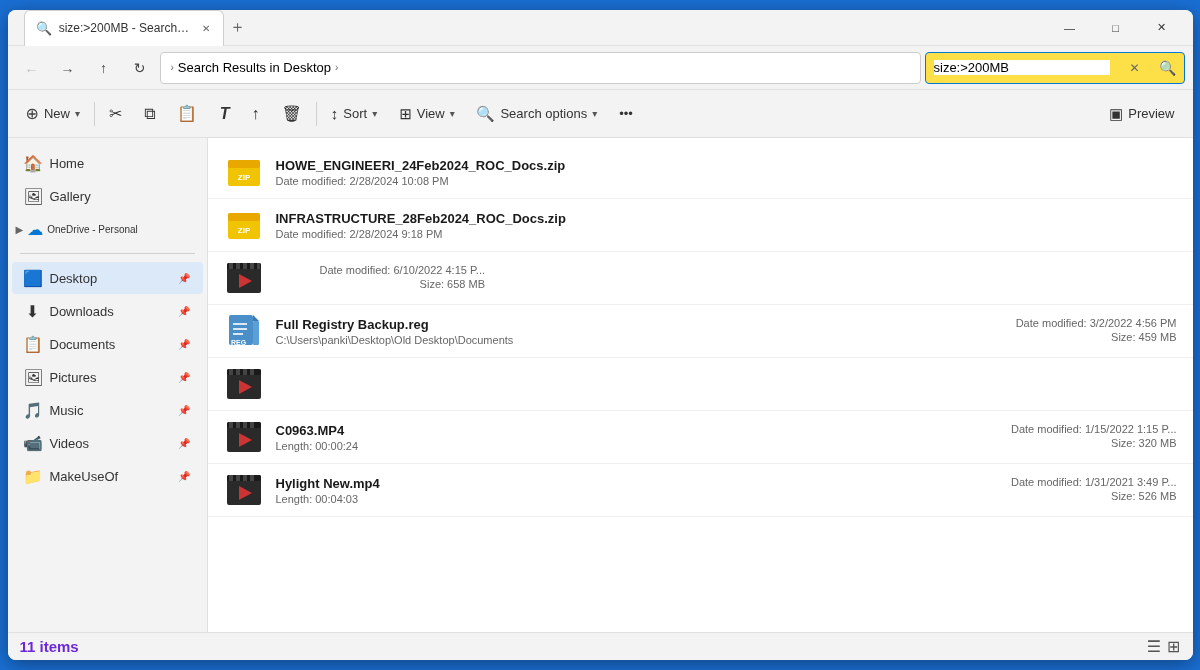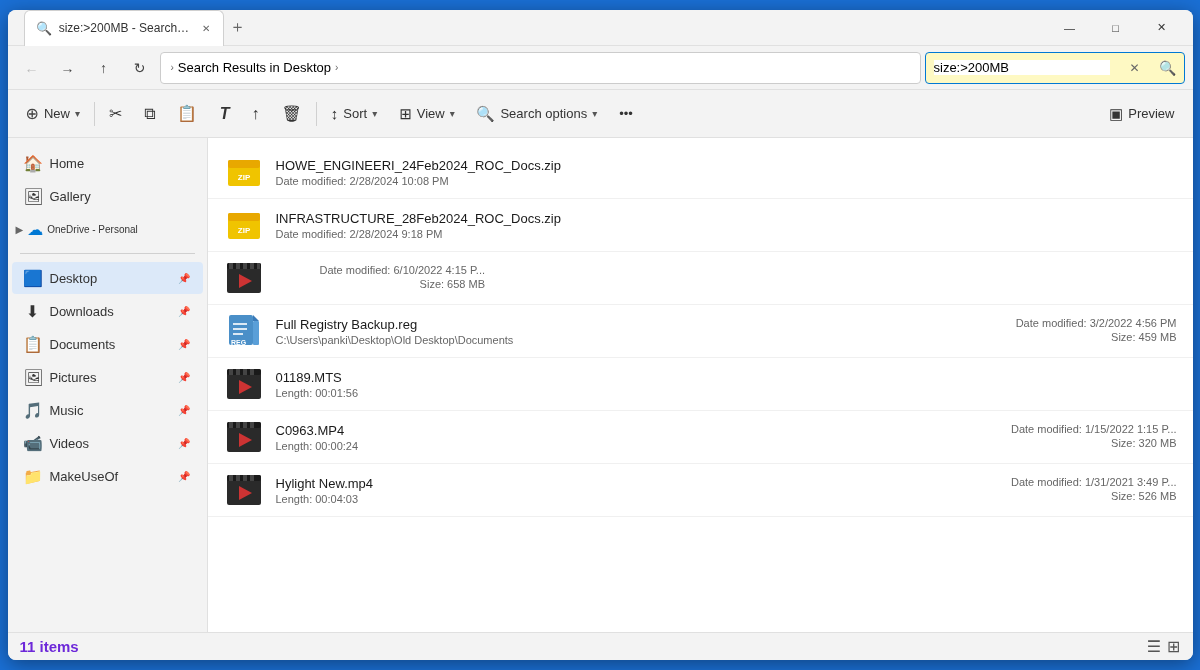--- a/index.html
+++ b/index.html
@@ -100,21 +100,21 @@
       display: flex;
       align-items: center;
       padding: 0 10px;
       font-size: 13px;
       gap: 4px;
     }
     .breadcrumb-chevron { color: #666; font-size: 10px; }
     .search-box {
       width: 260px;
       height: 32px;
-      background: #fef9c3;
+      background: #fde047;
       border: 1.5px solid #0078d4;
       border-radius: 4px;
       display: flex;
       align-items: center;
       padding: 0 8px;
       gap: 20px;
     }
     .search-box input {
       flex: 1;
       border: none;
@@ -222,21 +222,21 @@
       width: 40px;
       height: 40px;
       margin-right: 12px;
       flex-shrink: 0;
       display: flex;
       align-items: center;
       justify-content: center;
       font-size: 28px;
     }
     .file-info { flex: 1; min-width: 0; }
-    .file-name { font-size: 13px; color: #1a1a1a; font-weight: 400; }
+    .file-name { font-size: 13px; color: #1a1a1a; font-weight: 700; }
     .file-meta { font-size: 11px; color: #666; margin-top: 2px; }
     .file-details { text-align: right; font-size: 11px; color: #666; flex-shrink: 0; }
     .file-details div { margin-bottom: 2px; padding-left: 44px; }
 
     
     .status-bar {
       height: 28px;
       background: #f3f3f3;
       border-top: 1px solid #e0e0e0;
       display: flex;
@@ -478,24 +478,20 @@
           <svg width="36" height="36" viewBox="0 0 36 36">
             <rect x="1" y="3" width="34" height="30" rx="2" fill="#2a2a2a"></rect>
             <rect x="1" y="3" width="34" height="6" rx="2" fill="#1a1a1a"></rect>
             <rect x="3" y="3" width="4" height="6" fill="#444"></rect>
             <rect x="10" y="3" width="4" height="6" fill="#444"></rect>
             <rect x="17" y="3" width="4" height="6" fill="#444"></rect>
             <rect x="24" y="3" width="4" height="6" fill="#444"></rect>
             <polygon points="13,14 13,28 26,21" fill="#cc3333"></polygon>
           </svg>
         </div>
-        <div class="file-info">
-          <div class="file-name">01189.MTS</div>
-          <div class="file-meta">Length: 00:01:56</div>
-        </div>
       </div>
 
       <div class="file-item">
         <div class="file-icon">
           <svg width="36" height="36" viewBox="0 0 36 36">
             <rect x="1" y="3" width="34" height="30" rx="2" fill="#2a2a2a"></rect>
             <rect x="1" y="3" width="34" height="6" rx="2" fill="#1a1a1a"></rect>
             <rect x="3" y="3" width="4" height="6" fill="#444"></rect>
             <rect x="10" y="3" width="4" height="6" fill="#444"></rect>
             <rect x="17" y="3" width="4" height="6" fill="#444"></rect>

